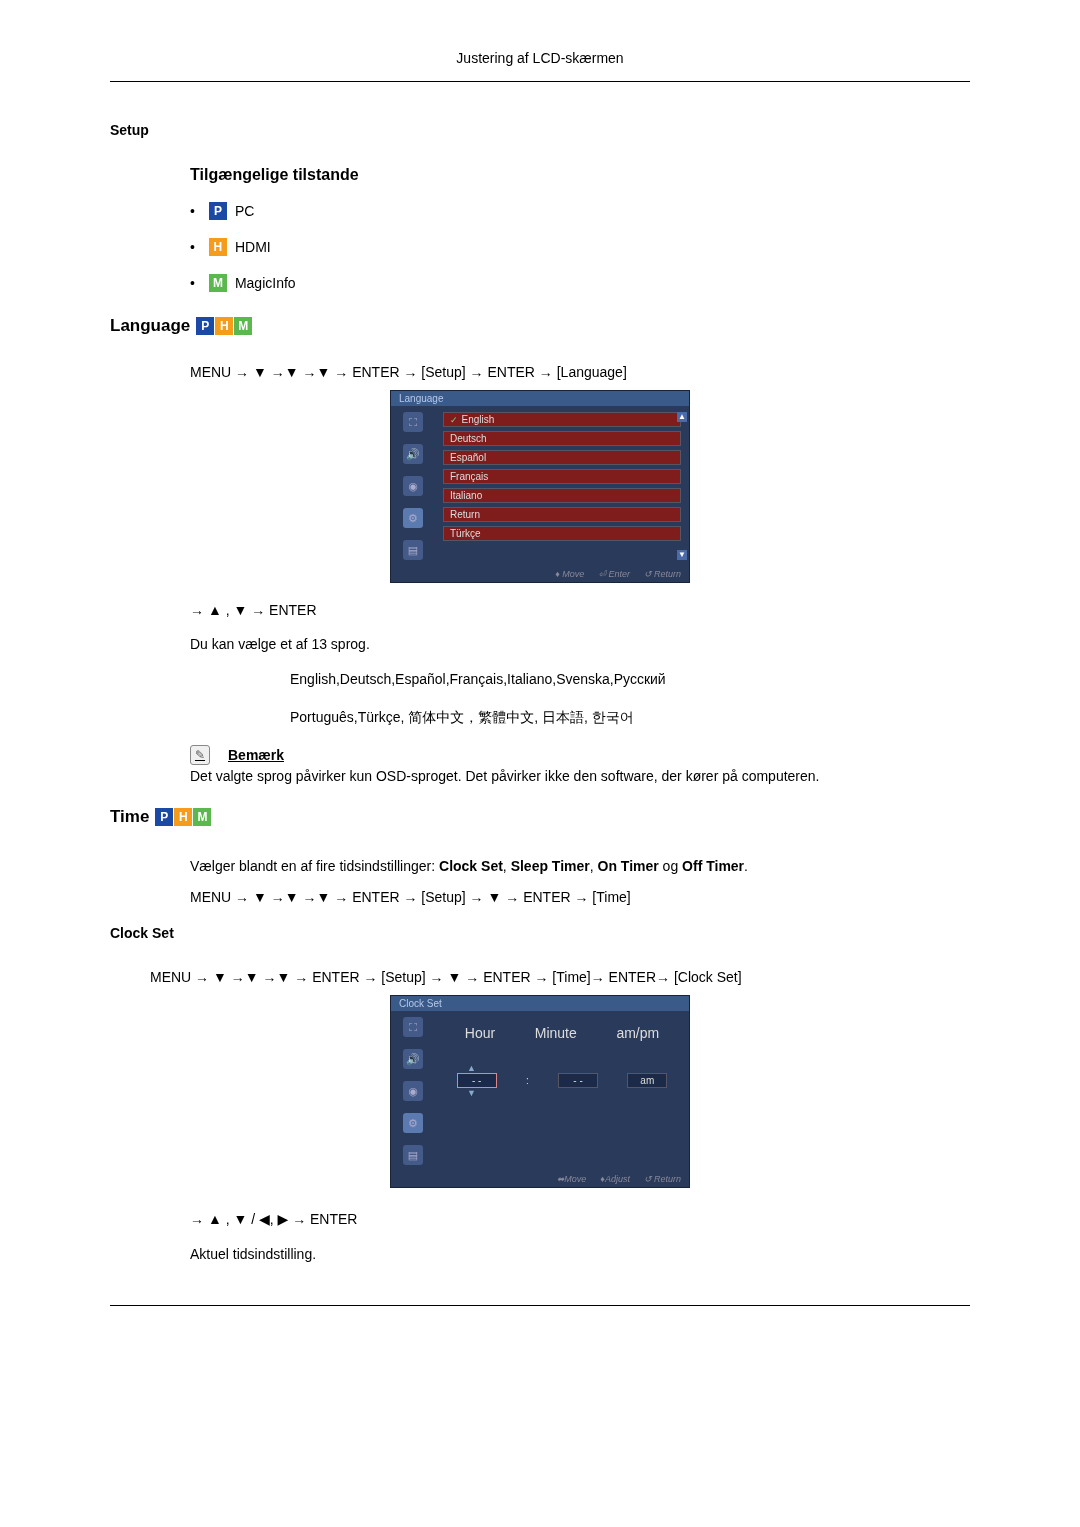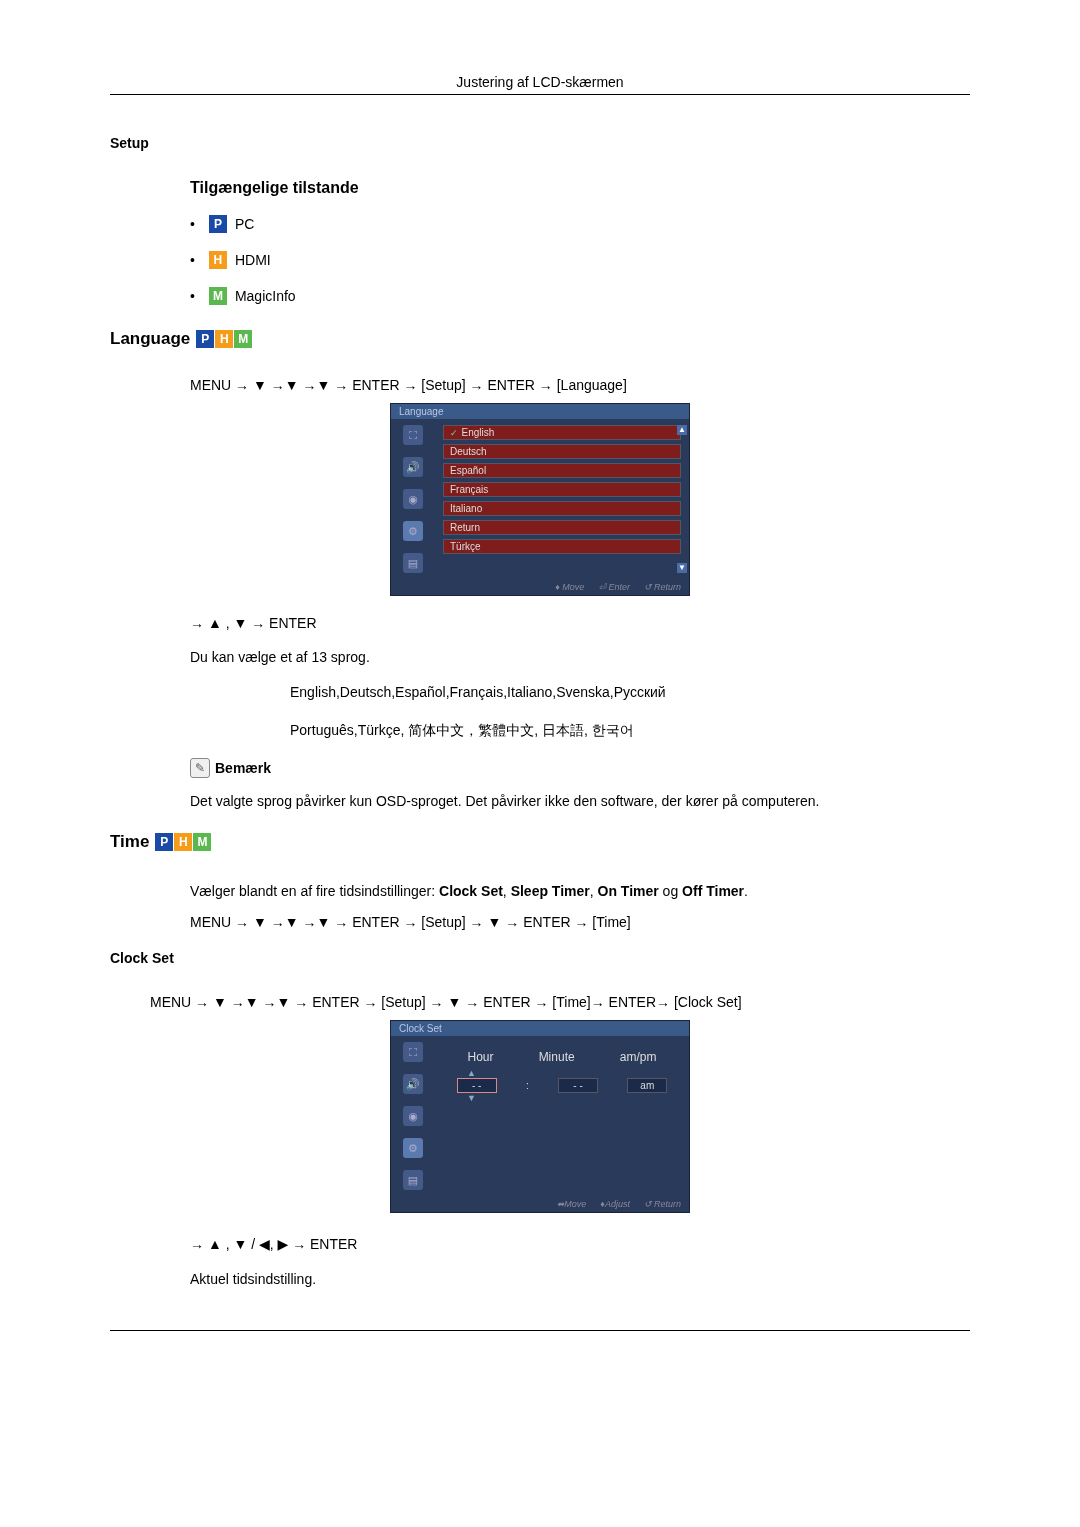--- a/index.html
+++ b/index.html
@@ -11,24 +11,23 @@
       font-family: Arial, sans-serif;
       background: #fff;
       width: 1080px;
       padding: 50px 110px;
       font-size: 14px;
       color: #000;
     }
     .header-line {
       text-align: center;
       font-size: 14px;
-      padding-bottom: 4px;
+      padding-bottom: 15px;
       border-bottom: 1px solid #000;
       margin-bottom: 40px;
-      margin-top: 24px;
     }
     h2 {
       font-size: 14px;
       font-weight: bold;
       margin-bottom: 28px;
       margin-top: 20px;
     }
     h3 {
       font-size: 16px;
       font-weight: bold;
@@ -171,24 +170,24 @@
       line-height: 1.6;
     }
     .lang-listing {
       margin-left: 180px;
       margin-bottom: 16px;
       line-height: 1.6;
     }
     .note-row {
       display: flex;
       align-items: center;
-      gap: 5px;
-      margin-left: 80px;
-      margin-bottom: 12px;
+      gap: 18px;
+      margin-left: 80px;
       margin-top: 16px;
+      text-decoration: underline;
     }
     .note-icon {
       width: 20px;
       height: 20px;
       border: 1px solid #888;
       border-radius: 3px;
       display: flex;
       align-items: center;
       justify-content: center;
       background: #f0f0f0;
@@ -208,22 +207,22 @@
       display: flex;
     }
     .clock-content {
       flex: 1;
       padding: 14px 10px 30px 10px;
     }
     .clock-headers {
       display: flex;
       justify-content: space-around;
       color: #ddd;
-      font-size: 12px;
-      margin-bottom: 4px;
+      font-size: 14px;
+      margin-bottom: 22px;
     }
     .clock-arrow-row {
       display: flex;
       justify-content: flex-start;
       padding-left: 22px;
     }
     .clock-arrow {
       color: #8ac;
       font-size: 9px;
     }

